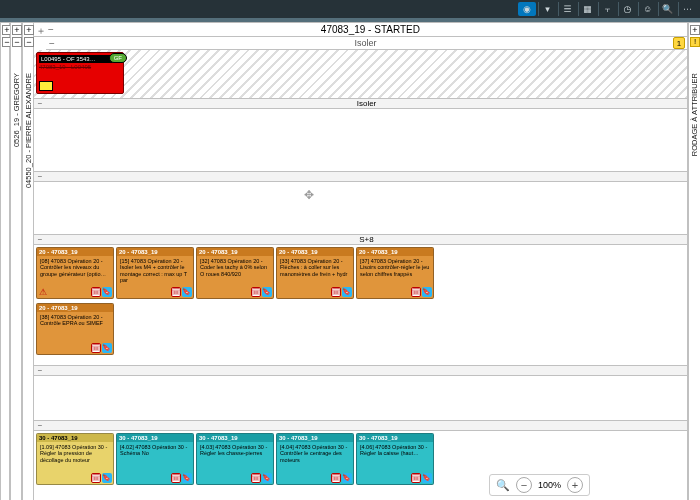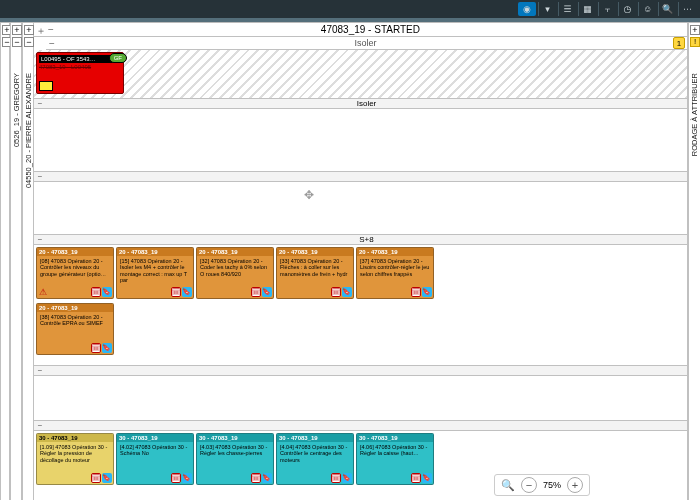--- a/index.html
+++ b/index.html
@@ -359,15 +359,15 @@
     <span class="plus" style="top:2px;">+</span>
     <span class="sq alert" style="top:14px;">!</span>
     <span class="vtext">RODAGE À ATTRIBUER</span>
   </div>
 
 </div>
 
 <div class="zoombar">
   <span class="zsearch">🔍</span>
   <span class="zbtn">−</span>
-  <span>75%</span>
+  <span>100%</span>
   <span class="zbtn">+</span>
 </div>
 
 </body></html>

